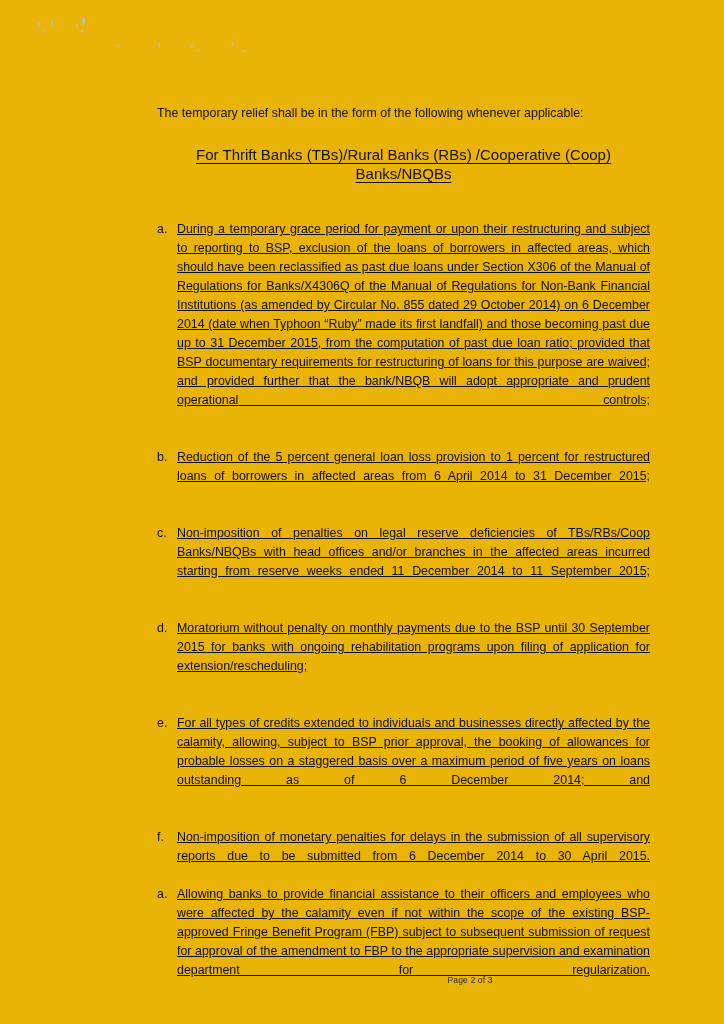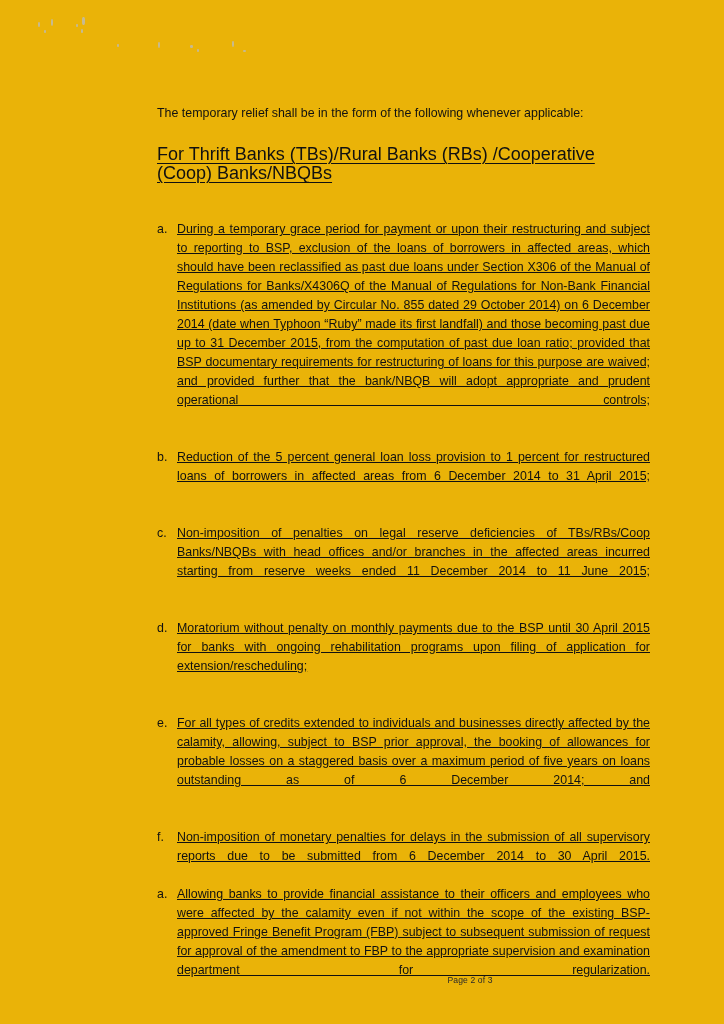--- a/index.html
+++ b/index.html
@@ -41,27 +41,28 @@
 
   .intro {
     font-size: 12.4px;
     line-height: 19px;
     text-align: left;
     margin: 0 0 22px 0;
     letter-spacing: 0.02px;
   }
 
   .section-heading {
-    font-size: 18px;
+    font-size: 15px;
     line-height: 19px;
     margin: 0 0 19px 0;
     display: inline-block;
     text-decoration: underline;
     text-underline-offset: 2.5px;
     text-decoration-thickness: 1px;
+    text-align: center;
   }
   .heading-wrap { margin: 0 0 18px 0; }
   .heading-wrap.second { margin-top: 26px; }
 
   ol.lettered {
     list-style: none;
     margin: 0;
     padding: 0;
   }
   ol.lettered > li {
@@ -136,29 +137,29 @@
       <span class="section-heading">For Thrift Banks (TBs)/Rural Banks (RBs) /Cooperative (Coop) Banks/NBQBs</span>
     </div>
 
     <ol class="lettered">
       <li>
         <span class="marker">a.</span>
         <span class="body">During a temporary grace period for payment or upon their restructuring and subject to reporting to BSP, exclusion of the loans of borrowers in affected areas, which should have been reclassified as past due loans under Section X306 of the Manual of Regulations for Banks/X4306Q of the Manual of Regulations for Non-Bank Financial Institutions (as amended by Circular No. 855 dated 29 October 2014) on 6 December 2014 (date when Typhoon “Ruby” made its first landfall) and those becoming past due up to 31 December 2015, from the computation of past due loan ratio; provided that BSP documentary requirements for restructuring of loans for this purpose are waived; and provided further that the bank/NBQB will adopt appropriate and prudent operational controls;</span>
       </li>
       <li>
         <span class="marker">b.</span>
-        <span class="body">Reduction of the 5 percent general loan loss provision to 1 percent for restructured loans of borrowers in affected areas from 6 December 2014 to 31 April 2015;</span>
+        <span class="body">Reduction of the 5 percent general loan loss provision to 1 percent for restructured loans of borrowers in affected areas from 6 April 2014 to 31 December 2015;</span>
       </li>
       <li>
         <span class="marker">c.</span>
-        <span class="body">Non-imposition of penalties on legal reserve deficiencies of TBs/RBs/Coop Banks/NBQBs with head offices and/or branches in the affected areas incurred starting from reserve weeks ended 11 December 2014 to 11 June 2015;</span>
+        <span class="body">Non-imposition of penalties on legal reserve deficiencies of TBs/RBs/Coop Banks/NBQBs with head offices and/or branches in the affected areas incurred starting from reserve weeks ended 11 December 2014 to 11 September 2015;</span>
       </li>
       <li>
         <span class="marker">d.</span>
-        <span class="body">Moratorium without penalty on monthly payments due to the BSP until 30 April 2015 for banks with ongoing rehabilitation programs upon filing of application for extension/rescheduling;</span>
+        <span class="body">Moratorium without penalty on monthly payments due to the BSP until 30 September 2015 for banks with ongoing rehabilitation programs upon filing of application for extension/rescheduling;</span>
       </li>
       <li>
         <span class="marker">e.</span>
         <span class="body">For all types of credits extended to individuals and businesses directly affected by the calamity, allowing, subject to BSP prior approval, the booking of allowances for probable losses on a staggered basis over a maximum period of five years on loans outstanding as of 6 December 2014; and</span>
       </li>
       <li>
         <span class="marker">f.</span>
         <span class="body">Non-imposition of monetary penalties for delays in the submission of all supervisory reports due to be submitted from 6 December 2014 to 30 April 2015.</span>
       </li>
     </ol>

